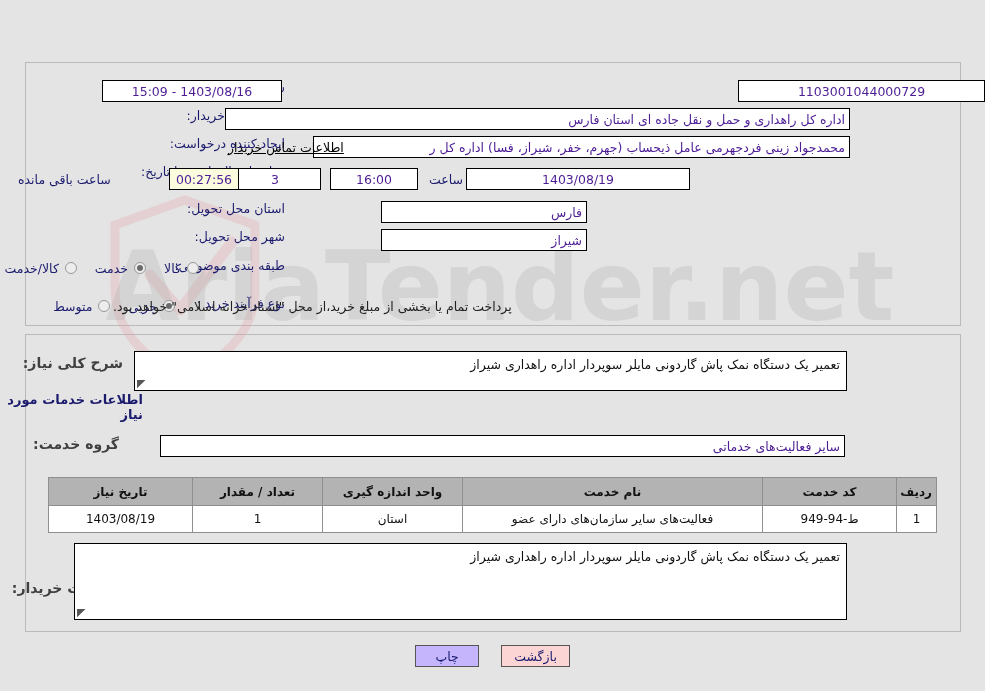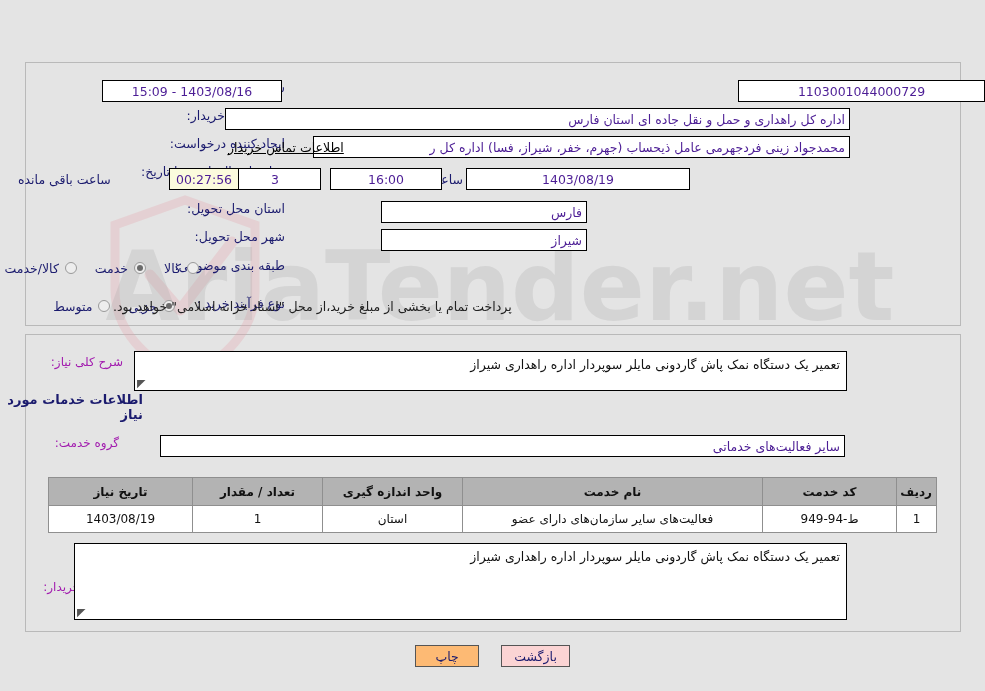--- a/index.html
+++ b/index.html
@@ -152,23 +152,23 @@
   }
 
   .section-title {
     position: absolute;
     color: #1b1b6e;
     font-size: 13px;
     font-weight: bold;
     z-index: 6;
   }
   .bold-lbl {
-    color: #a21caf;
-    font-size: 12px;
-    font-weight: normal;
+    color: #404040;
+    font-size: 14px;
+    font-weight: bold;
     white-space: nowrap;
   }
 
   
   .tbl {
     position: absolute;
     left: 48px; top: 477px;
     width: 888px;
     border-collapse: collapse;
     z-index: 6;
@@ -209,21 +209,21 @@
     min-width: 64px;
     font-size: 12.5px;
     color: #1b1b6e;
     display: flex;
     align-items: center;
     justify-content: center;
     padding: 0 12px;
     cursor: pointer;
     font-family: "DejaVu Sans", "Liberation Sans", sans-serif;
   }
-  .btn-print { background: #fdba74; }
+  .btn-print { background: #c4b5fd; }
   .btn-back  { background: #fbd4d4; }
 </style>
 </head>
 <body>
 
 <div class="page">
 
   <div class="watermark">
     <svg width="985" height="230" viewBox="0 0 985 230" xmlns="http://www.w3.org/2000/svg">
       <g opacity="0.30">
@@ -272,21 +272,21 @@
   <div class="row" style="right:700px; top:164px; align-items:flex-start;">
     <span class="lbl two" style="display:block;">مهلت ارسال پاسخ: تا تاریخ:</span>
   </div>
   <div class="row" style="left:466px; top:168px;">
     <div class="fld center" style="width:224px;">1403/08/19</div>
   </div>
   <div class="row" style="left:429px; top:168px; height:22px;">
     <span class="plain">ساعت</span>
   </div>
   <div class="row" style="left:330px; top:168px;">
-    <div class="fld center" style="width:112px;">16:00</div>
+    <div class="fld center" style="width:88px;">16:00</div>
   </div>
   <div class="row" style="left:229px; top:168px;">
     <div class="fld center" style="width:92px;">3</div>
   </div>
   <div class="row" style="left:198px; top:168px; height:22px;">
     <span class="plain">روز و</span>
   </div>
   <div class="row" style="left:121px; top:168px;margin-left:48px;">
     <div class="fld center yellow" style="width:70px;">00:27:56</div>
   </div>

